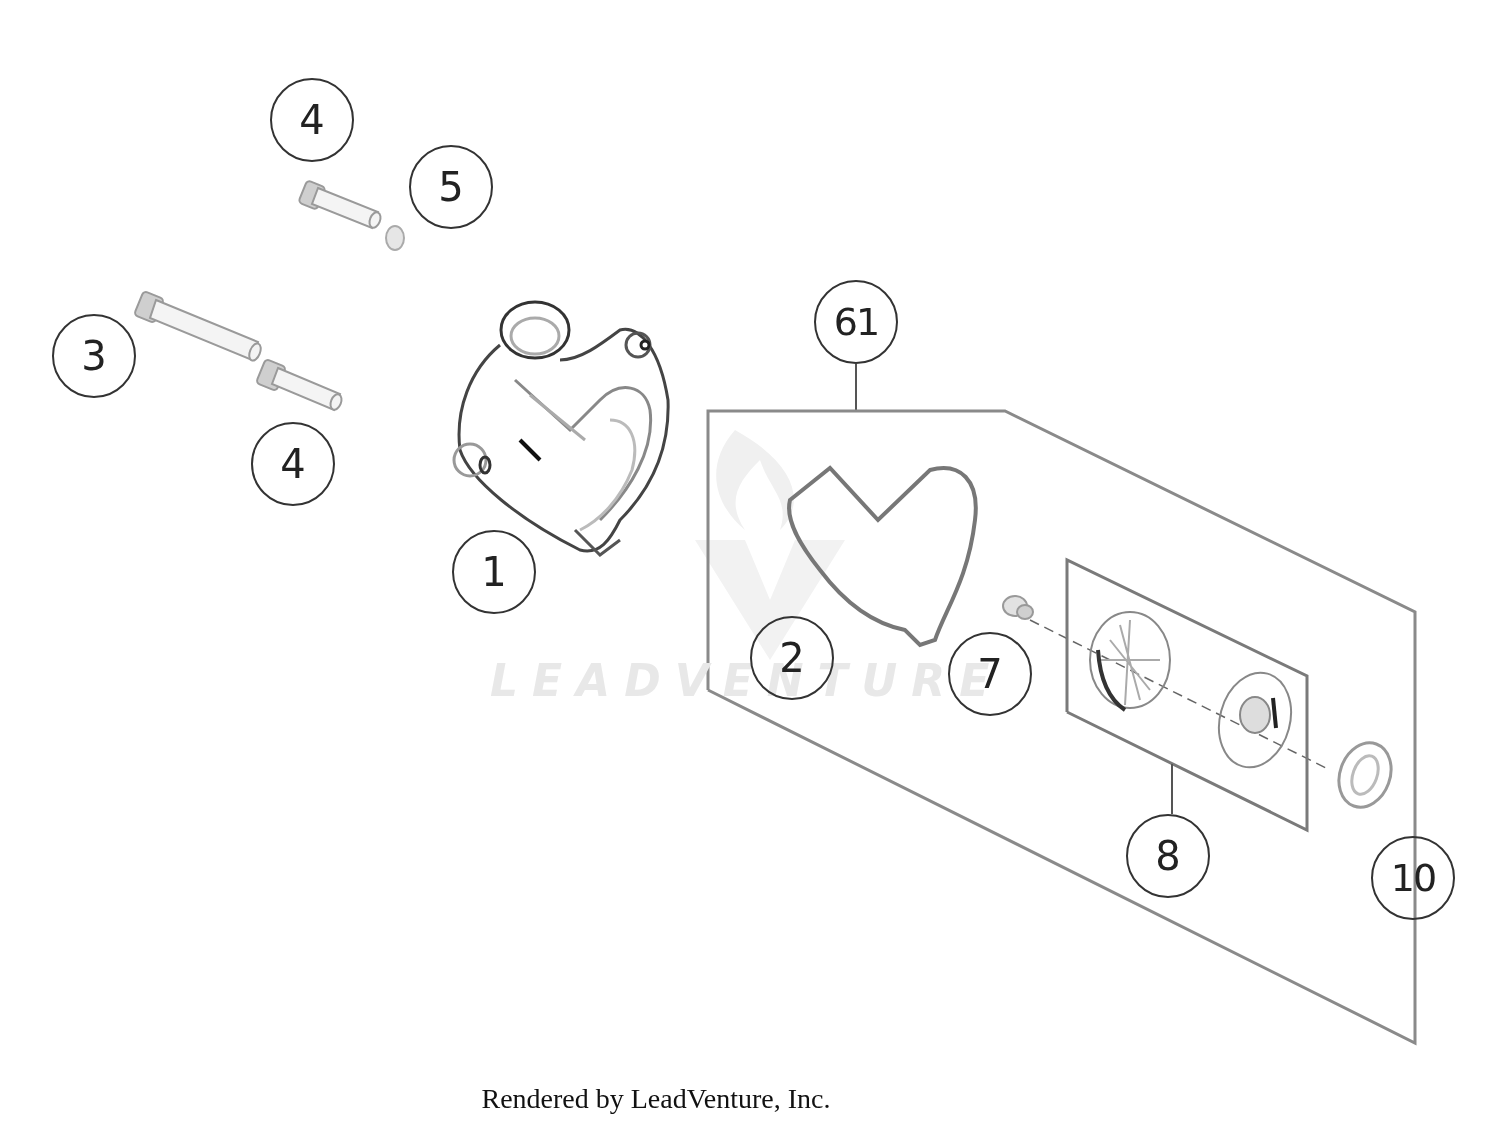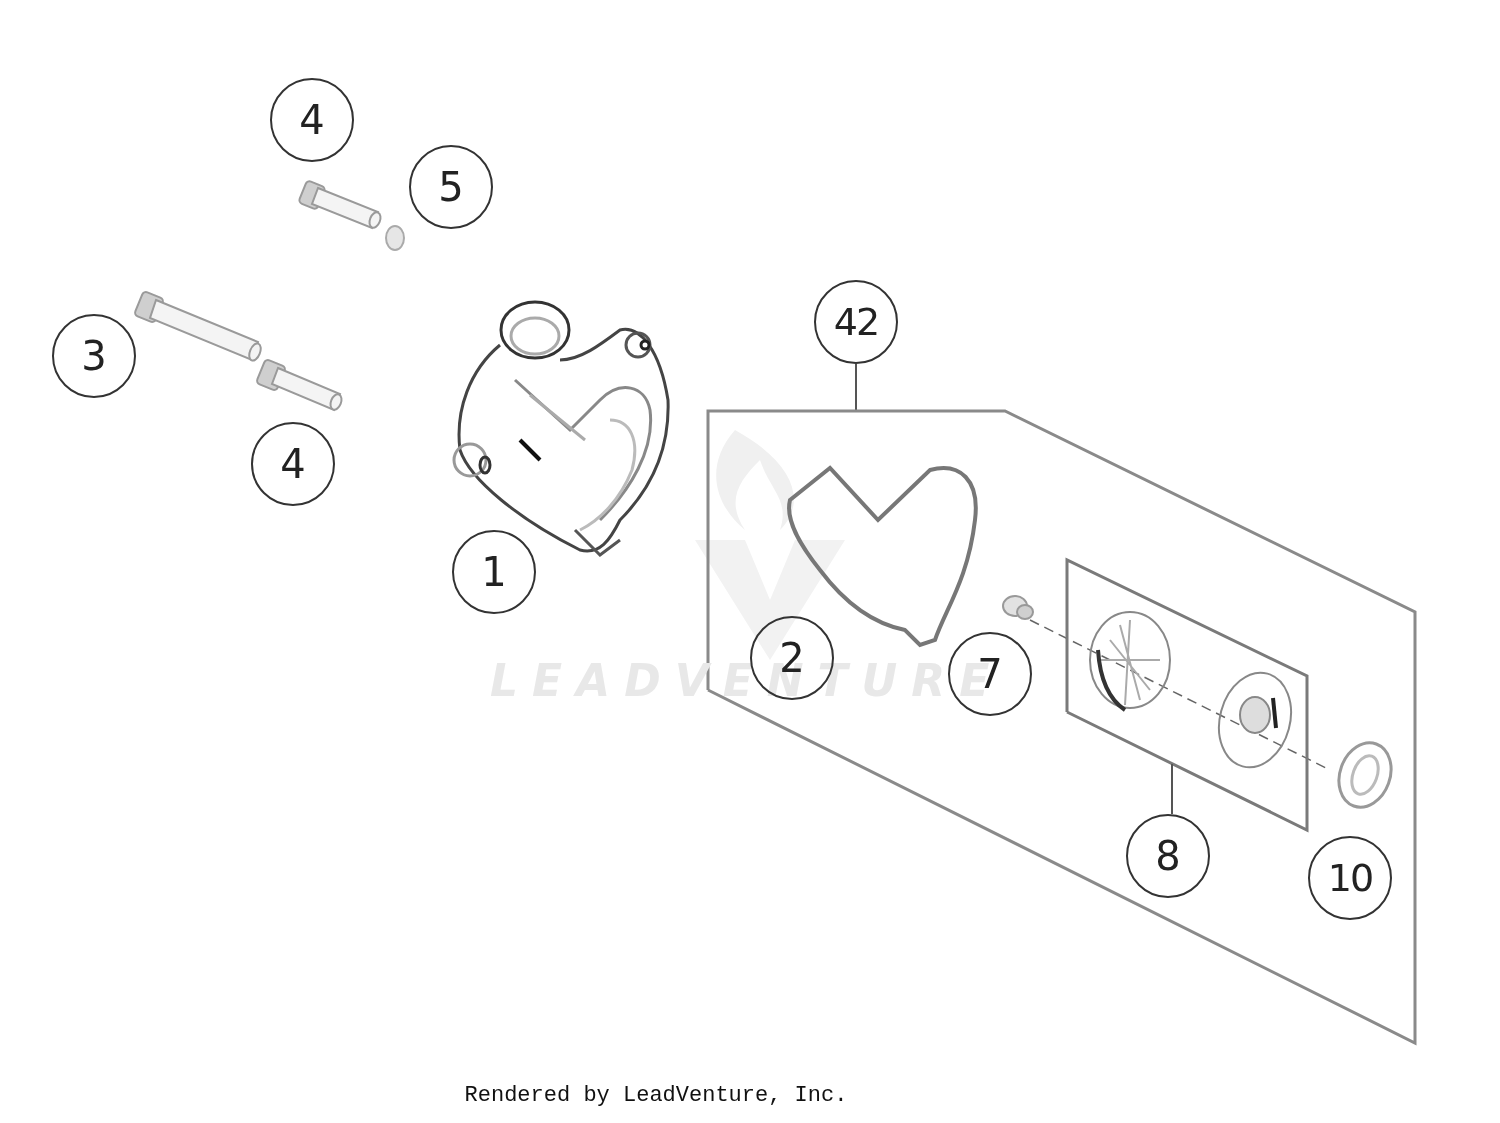--- a/index.html
+++ b/index.html
@@ -1,21 +1,21 @@
 <!DOCTYPE html>
 <html><head>
 <meta charset="utf-8">
 <style>
   html, body { margin: 0; padding: 0; background: #ffffff; }
   body { width: 1500px; height: 1123px; position: relative; overflow: hidden; font-family: "DejaVu Sans", sans-serif; }
   #diagram { position: absolute; left: 0; top: 0; width: 1500px; height: 1123px; }
   .callout { position: absolute; width: 84px; height: 84px; border: 2px solid #333; border-radius: 50%; box-sizing: border-box; display: flex; align-items: center; justify-content: center; font-family: "DejaVu Sans", sans-serif; font-size: 40px; color: #222; background: transparent; cursor: pointer; }
   .callout.wide { font-size: 38px; letter-spacing: -2px; }
   .watermark { position: absolute; left: 490px; top: 655px; font-family: "DejaVu Sans", sans-serif; font-size: 44px; letter-spacing: 14px; color: #e8e8e8; font-weight: bold; font-style: italic; }
-  .footer { position: absolute; left: 0; width: 1312px; top: 1083px; text-align: center; font-family: Liberation Mono, monospace; font-size: 22px; color: #111; }
+  .footer { position: absolute; left: 0; width: 1312px; top: 1083px; text-align: center; font-family: Liberation Serif, serif; font-size: 28px; color: #111; }
 </style>
 </head>
 <body>
 
 <div id="diagram">
   <svg width="1500" height="1123" viewBox="0 0 1500 1123" xmlns="http://www.w3.org/2000/svg">
 
     <g fill="#f0f0f0" stroke="none">
       <path d="M735 430 C700 470 720 510 745 530 C725 500 740 480 760 460 C770 490 790 500 780 530 C810 500 790 460 735 430 Z"></path>
       <path d="M695 540 L745 540 L770 600 L795 540 L845 540 L770 660 Z" fill="#f2f2f2"></path>
@@ -95,17 +95,17 @@
   <div class="watermark">LEADVENTURE</div>
 
   <div class="callout" style="left:452px;top:530px;">1</div>
   <div class="callout" style="left:750px;top:616px;">2</div>
   <div class="callout" style="left:52px;top:314px;">3</div>
   <div class="callout" style="left:270px;top:78px;">4</div>
   <div class="callout" style="left:251px;top:422px;">4</div>
   <div class="callout" style="left:409px;top:145px;">5</div>
   <div class="callout" style="left:948px;top:632px;">7</div>
   <div class="callout" style="left:1126px;top:814px;">8</div>
-  <div class="callout wide" style="left:1308px;top:836px;">10</div>
-  <div class="callout wide" style="left:814px;top:280px;">42</div>
+  <div class="callout wide" style="left:1371px;top:836px;">10</div>
+  <div class="callout wide" style="left:814px;top:280px;">61</div>
 
   <div class="footer">Rendered by LeadVenture, Inc.</div>
 </div>
 
 </body></html>

